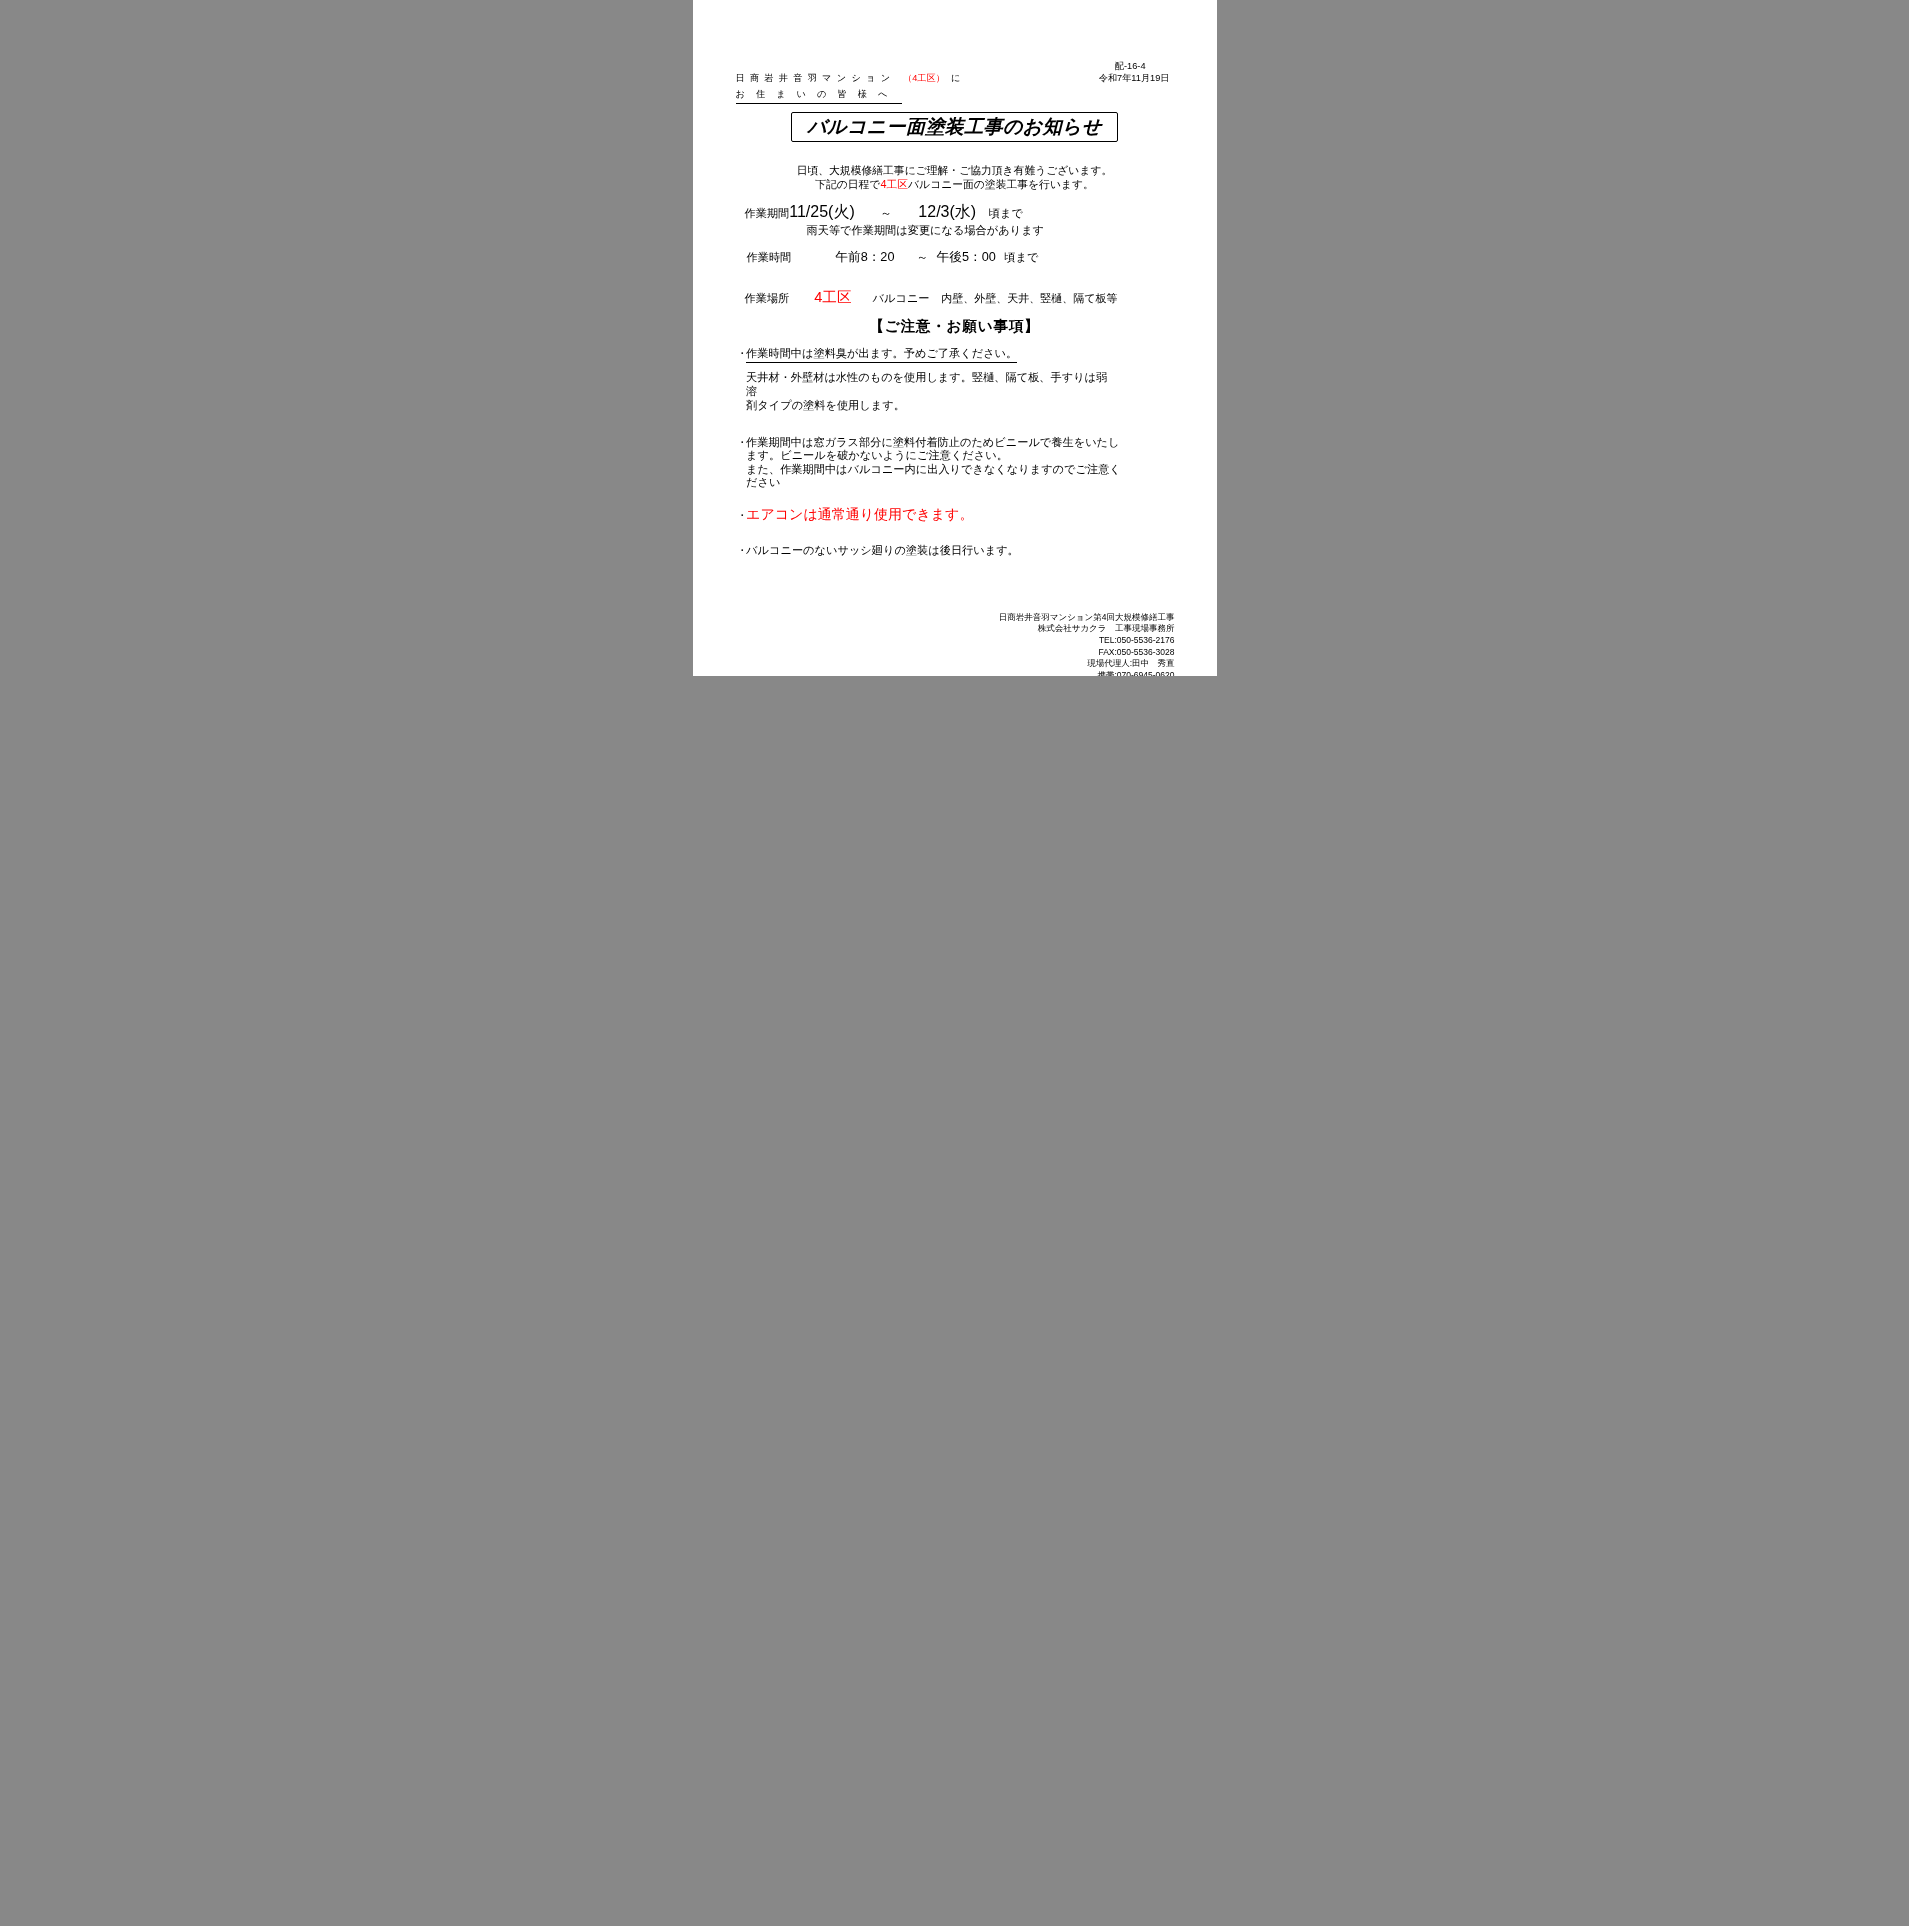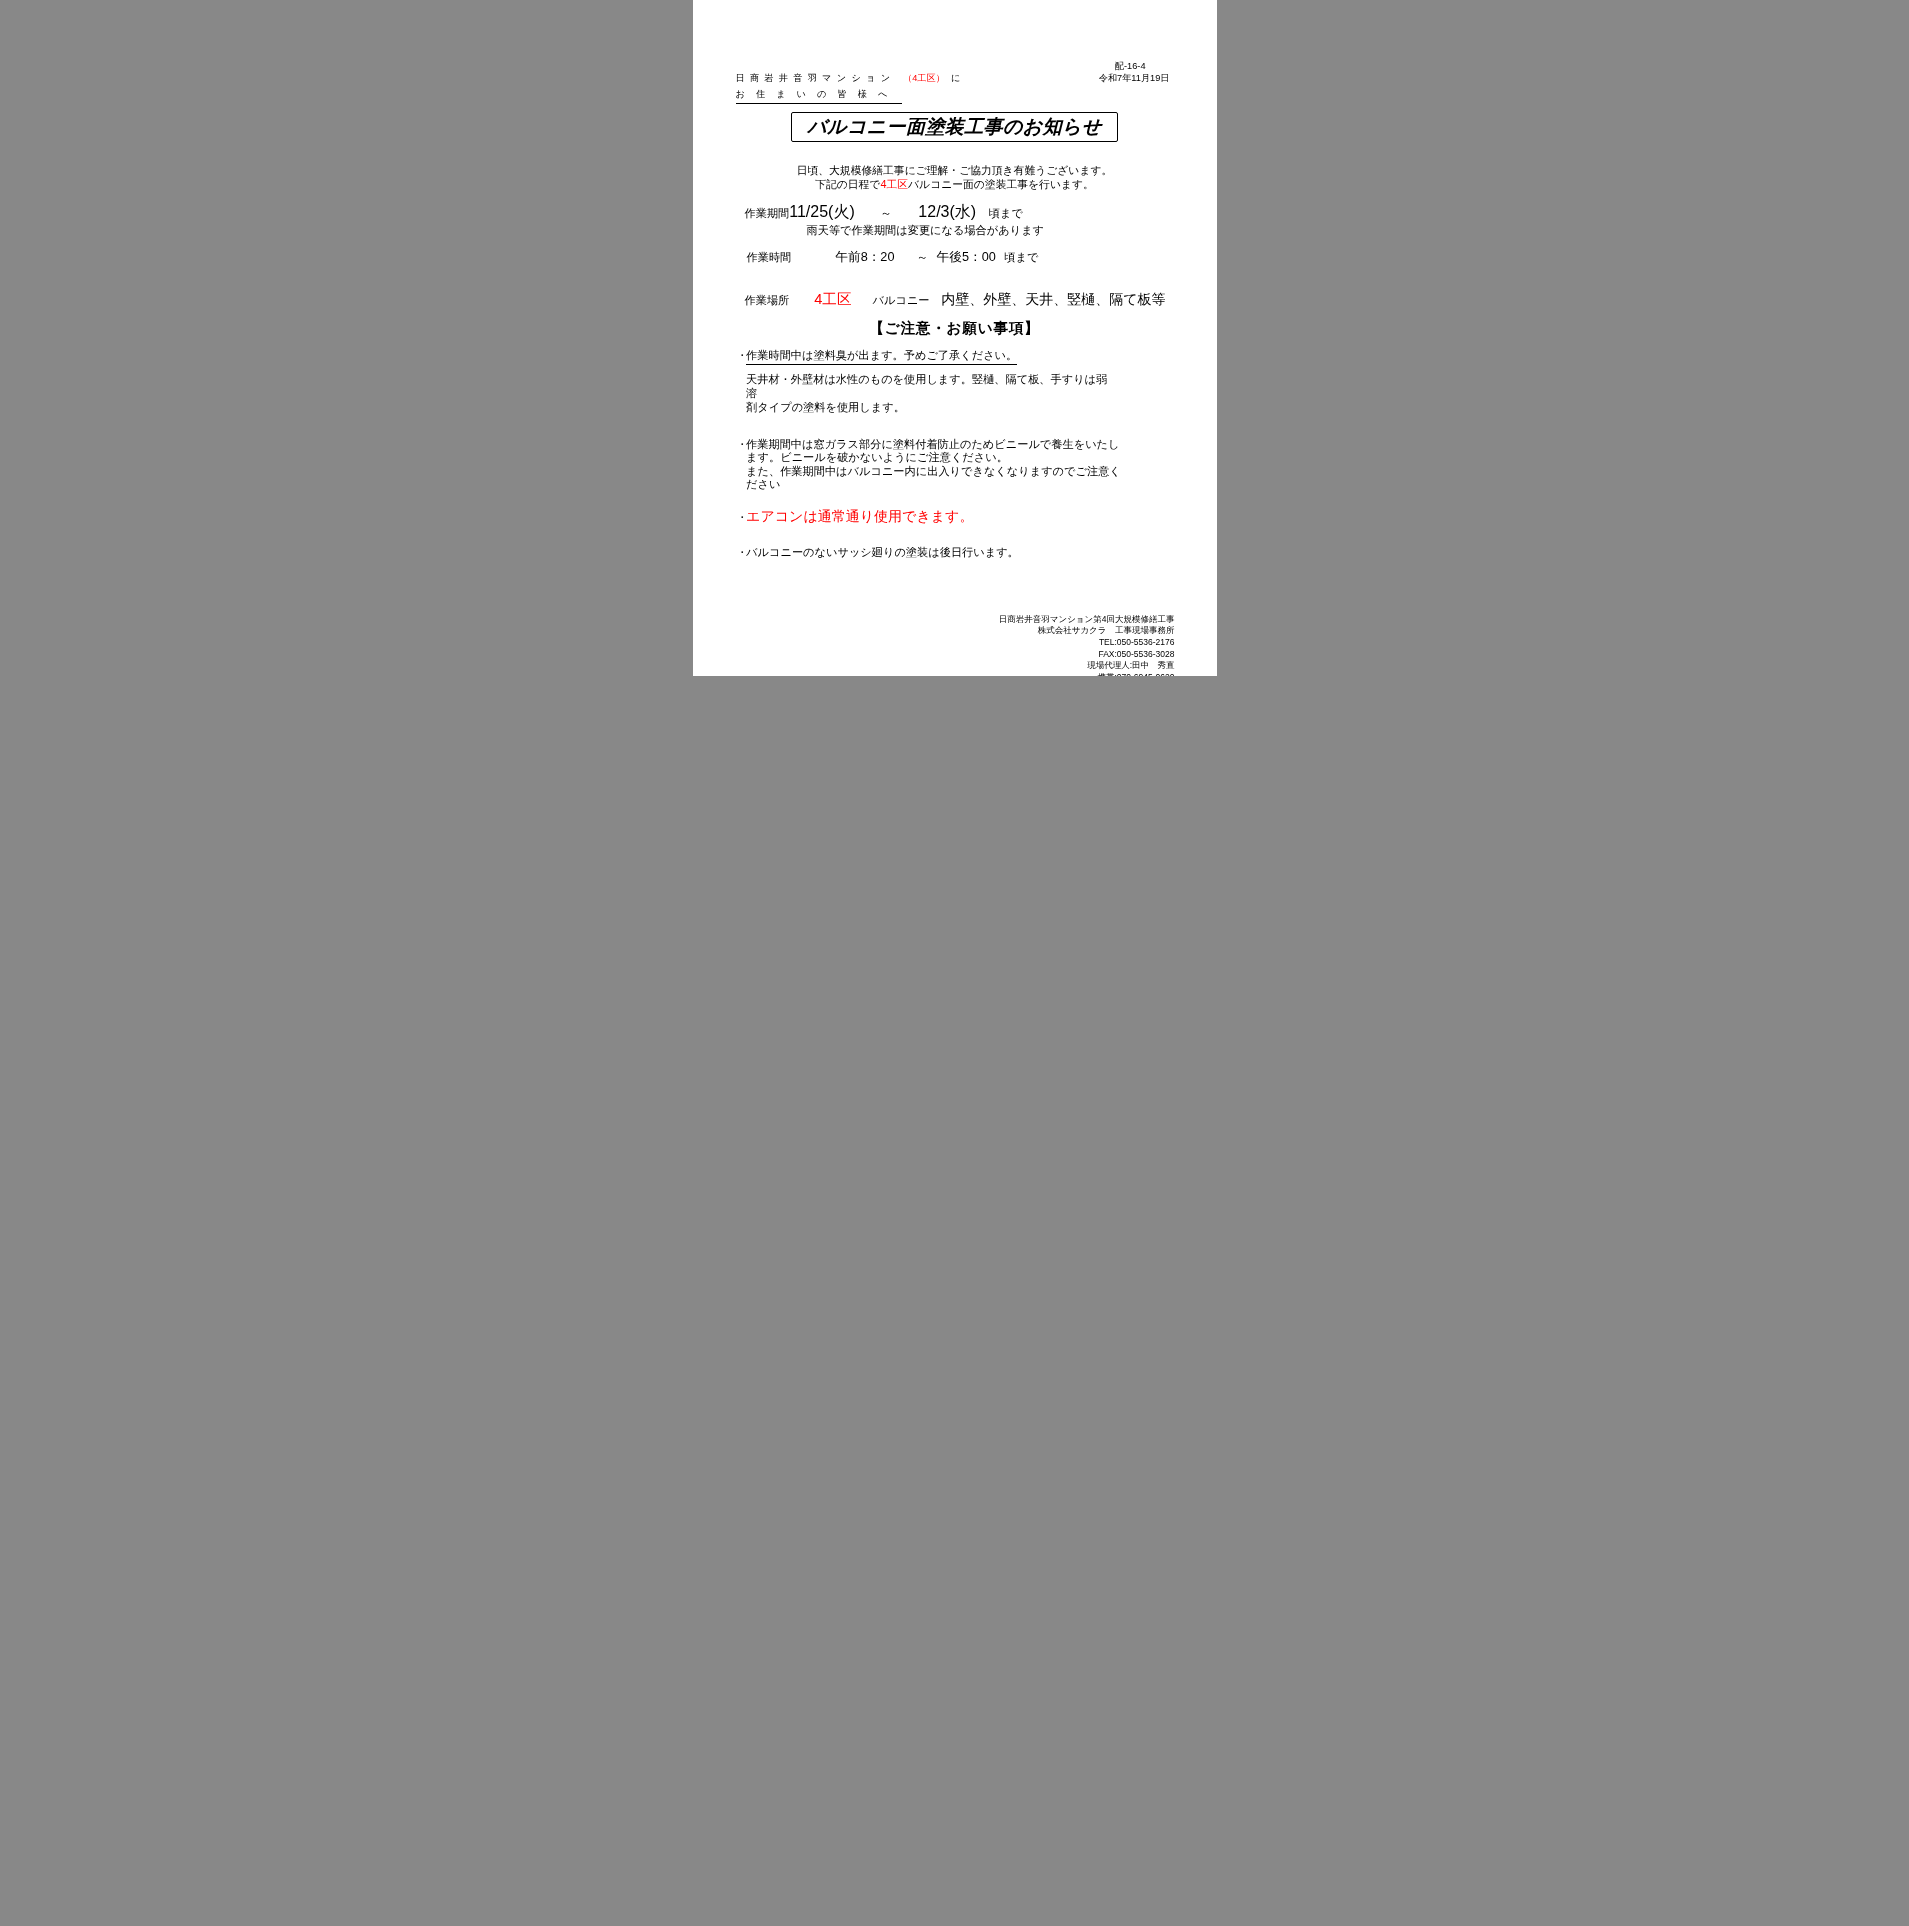--- a/index.html
+++ b/index.html
@@ -54,21 +54,21 @@
   .r-note{padding-left:114px;font-size:11.2px;line-height:14px;}
   .r-time{margin-top:11.6px;padding-left:54px;}
   .time-start,.time-end{font-size:12.7px;}
   .time-start{margin-left:44px;}
   .time-tilde{font-size:11.6px;margin-left:22px;}
   .time-end{margin-left:8.5px;}
   .time-suffix{font-size:11.2px;margin-left:8.5px;}
   .r-place{margin-top:17.3px;padding-left:52px;}
   .place-zone{font-size:14.6px;color:var(--accent,#f00);margin-left:25px;}
   .place-area{font-size:11.2px;margin-left:21px;}
-  .place-detail{font-size:14px;margin-left:11.6px;margin-top:8px;}
+  .place-detail{font-size:11px;margin-left:11.6px;margin-top:8px;}
   
   .heading{margin-top:9.6px;text-align:center;font-size:14.6px;font-weight:bold;letter-spacing:0.8px;}
   .notice{padding-left:44px;padding-right:11.6px;}
   .bullet{display:flex;align-items:baseline;font-size:11.2px;line-height:13.5px;}
   .mark{flex:none;width:9.6px;font-size:11.2px;}
   .btext{white-space:pre-line;}
   .b1{margin-top:11.6px;}
   .b1 .ul{border-bottom:1.2px solid #000;padding-bottom:0.8px;}
   .para{margin-top:7px;margin-left:9.6px;font-size:11.2px;line-height:14px;white-space:pre-line;max-width:372px;}
   .b2{margin-top:24px;}

